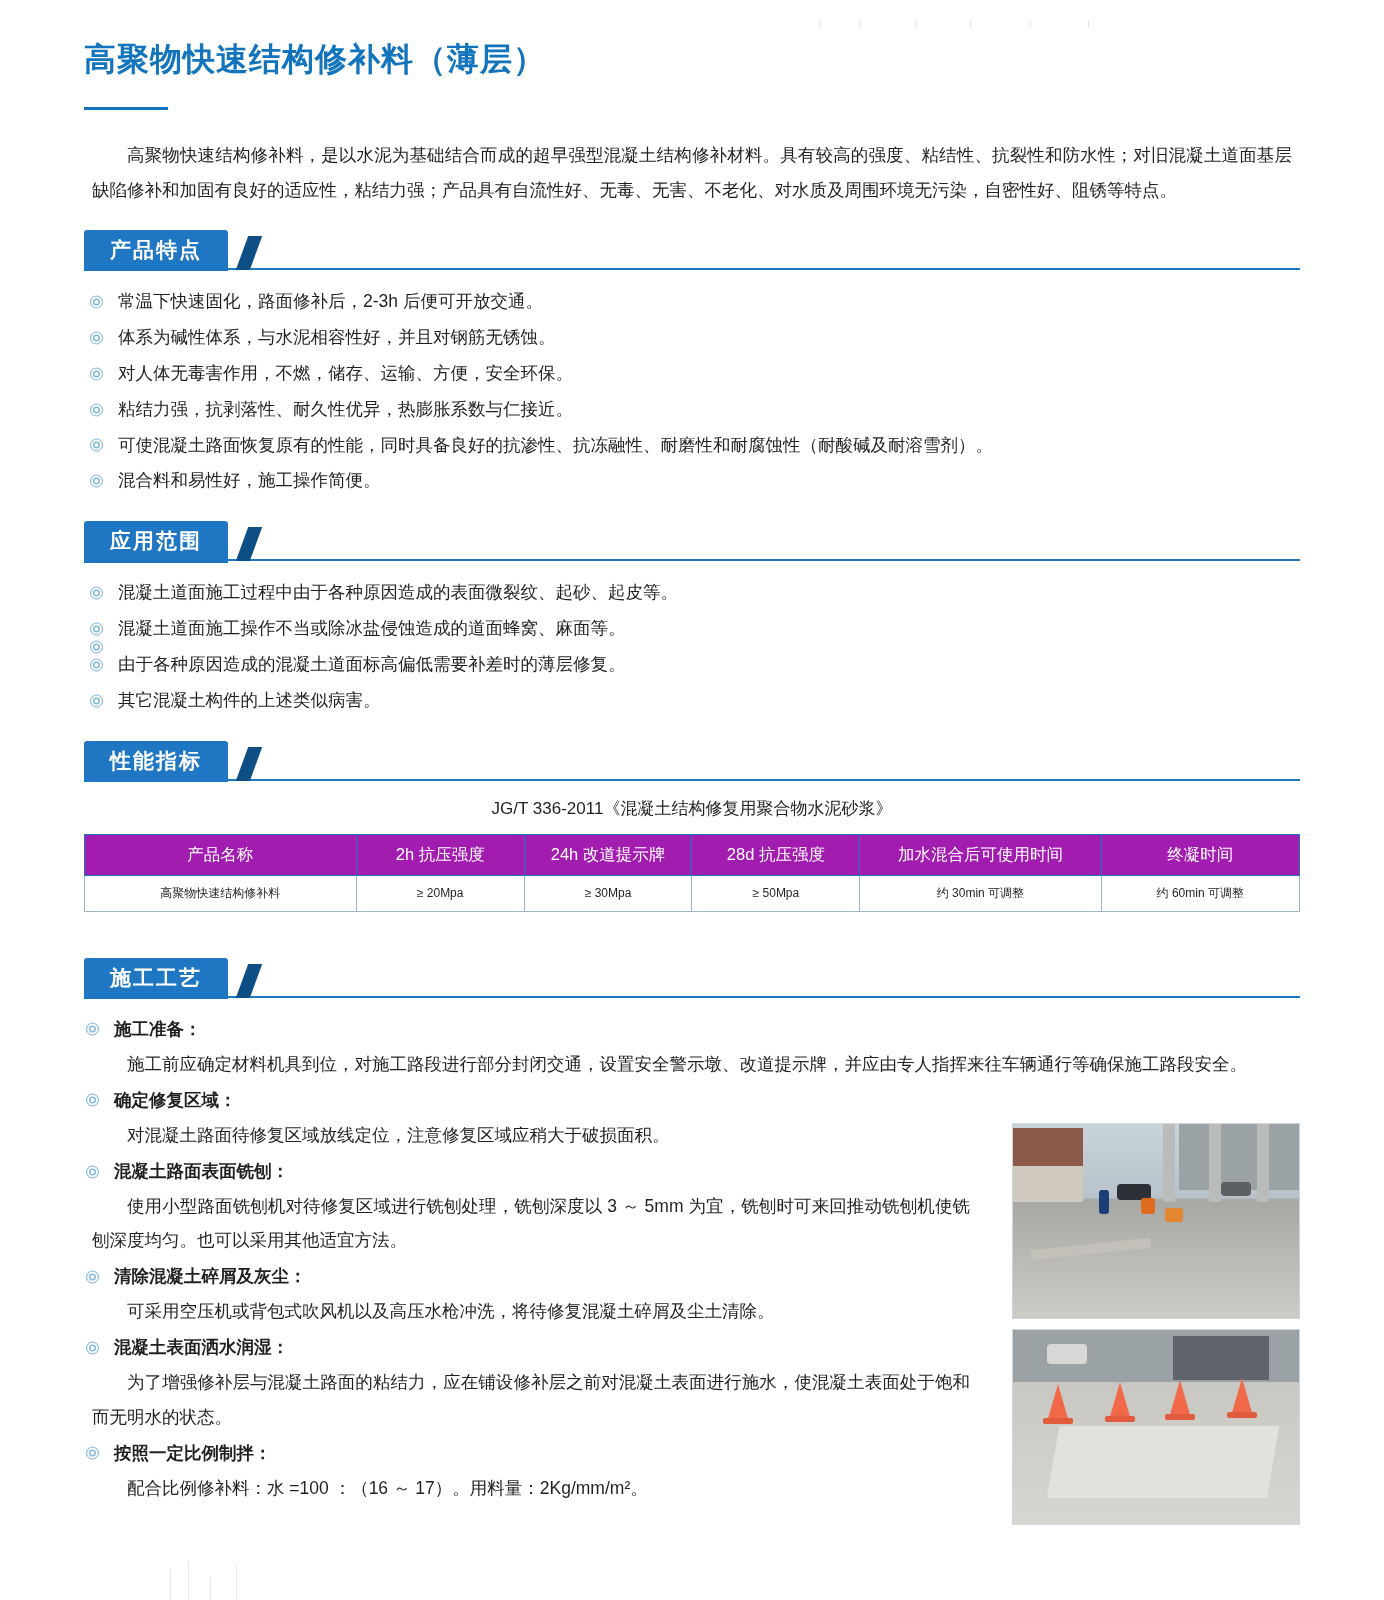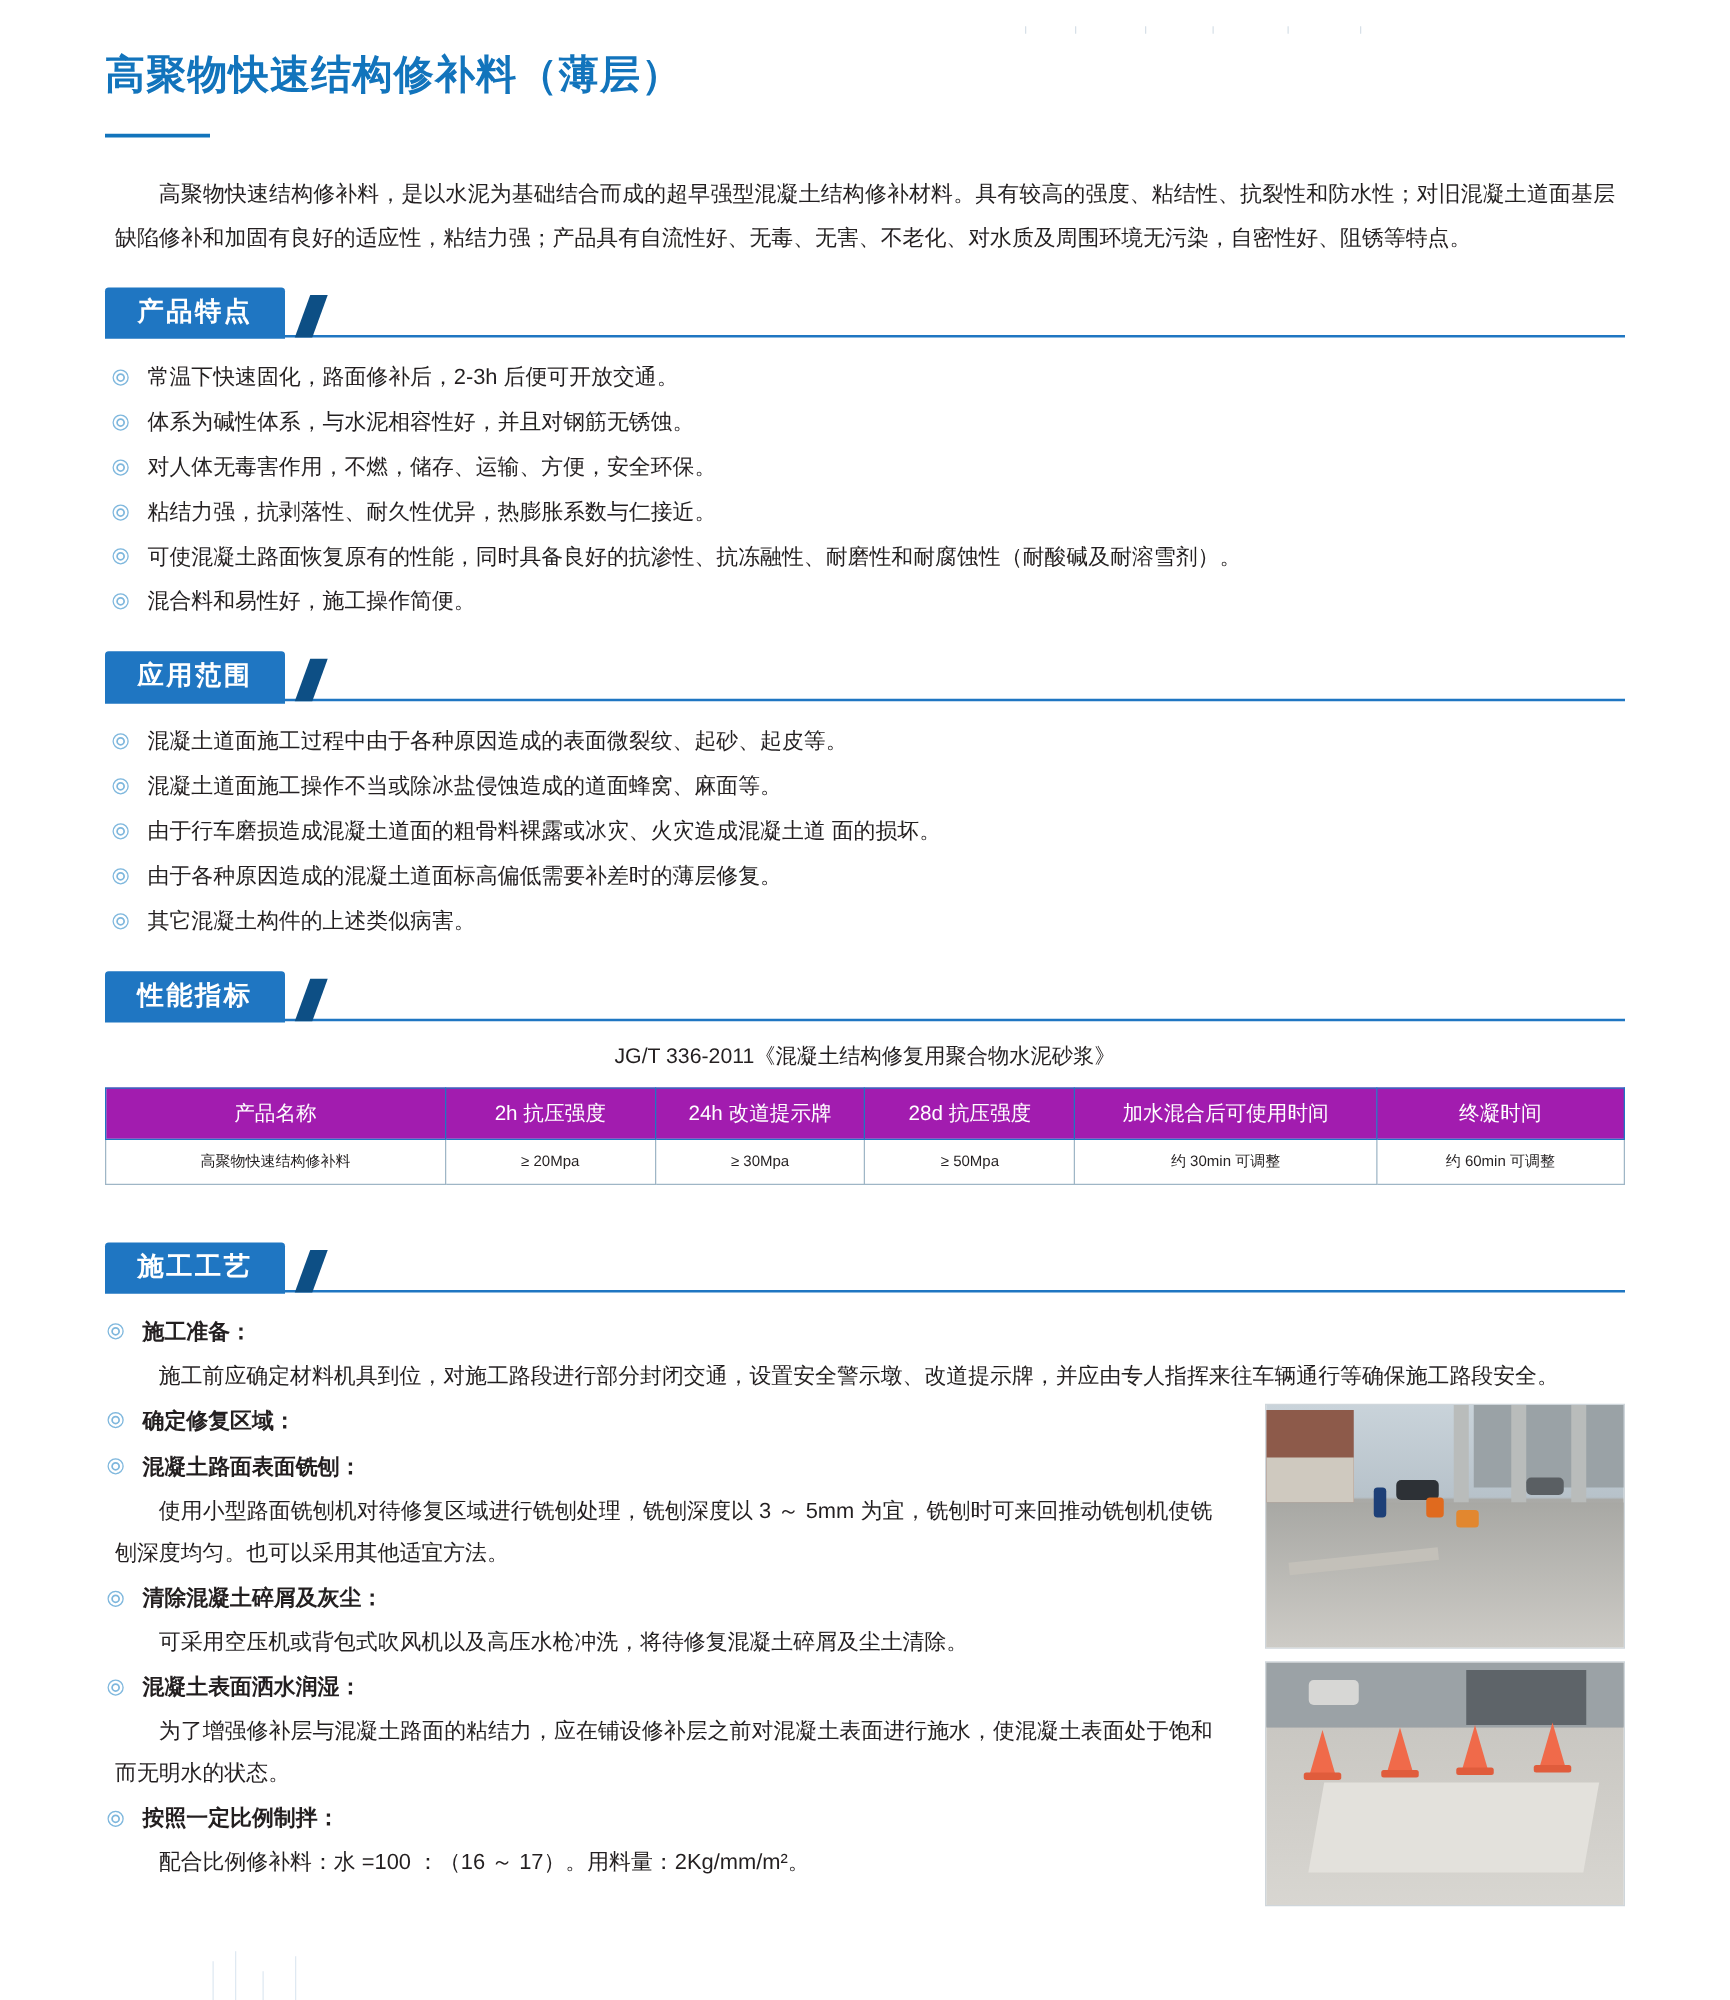--- a/index.html
+++ b/index.html
@@ -269,21 +269,21 @@
   </ul>
 
   <div class="section-head">
     <div class="tab">应用范围</div>
     <div class="tab-shadow"></div>
     <div class="underline"></div>
   </div>
   <ul class="bullets">
     <li><span class="ring"></span><span>混凝土道面施工过程中由于各种原因造成的表面微裂纹、起砂、起皮等。</span></li>
     <li><span class="ring"></span><span>混凝土道面施工操作不当或除冰盐侵蚀造成的道面蜂窝、麻面等。</span></li>
-    <li><span class="ring"></span><span>由于行车磨损造成混凝土道面的粗骨料裸露或冰灾、火灾造成混凝土道 面的损坏。</span></li>
+    <li><span class="ring"></span></li>
     <li><span class="ring"></span><span>由于各种原因造成的混凝土道面标高偏低需要补差时的薄层修复。</span></li>
     <li><span class="ring"></span><span>其它混凝土构件的上述类似病害。</span></li>
   </ul>
 
   <div class="section-head">
     <div class="tab">性能指标</div>
     <div class="tab-shadow"></div>
     <div class="underline"></div>
   </div>
   <div class="std-line">JG/T 336-2011《混凝土结构修复用聚合物水泥砂浆》</div>
@@ -325,20 +325,21 @@
         <span>施工准备：</span>
       </div>
       <div class="proc-body">施工前应确定材料机具到位，对施工路段进行部分封闭交通，设置安全警示墩、改道提示牌，并应由专人指挥来往车辆通行等确保施工路段安全。</div>
     </div>
 
     <div class="proc-item">
       <div class="proc-head">
         <span class="ring"></span>
         <span>确定修复区域：</span>
       </div>
+      <div class="proc-body narrow">对混凝土路面待修复区域放线定位，注意修复区域应稍大于破损面积。</div>
     </div>
 
     <div class="proc-item">
       <div class="proc-head">
         <span class="ring"></span>
         <span>混凝土路面表面铣刨：</span>
       </div>
       <div class="proc-body narrow">使用小型路面铣刨机对待修复区域进行铣刨处理，铣刨深度以 3 ～ 5mm 为宜，铣刨时可来回推动铣刨机使铣刨深度均匀。也可以采用其他适宜方法。</div>
     </div>
 

